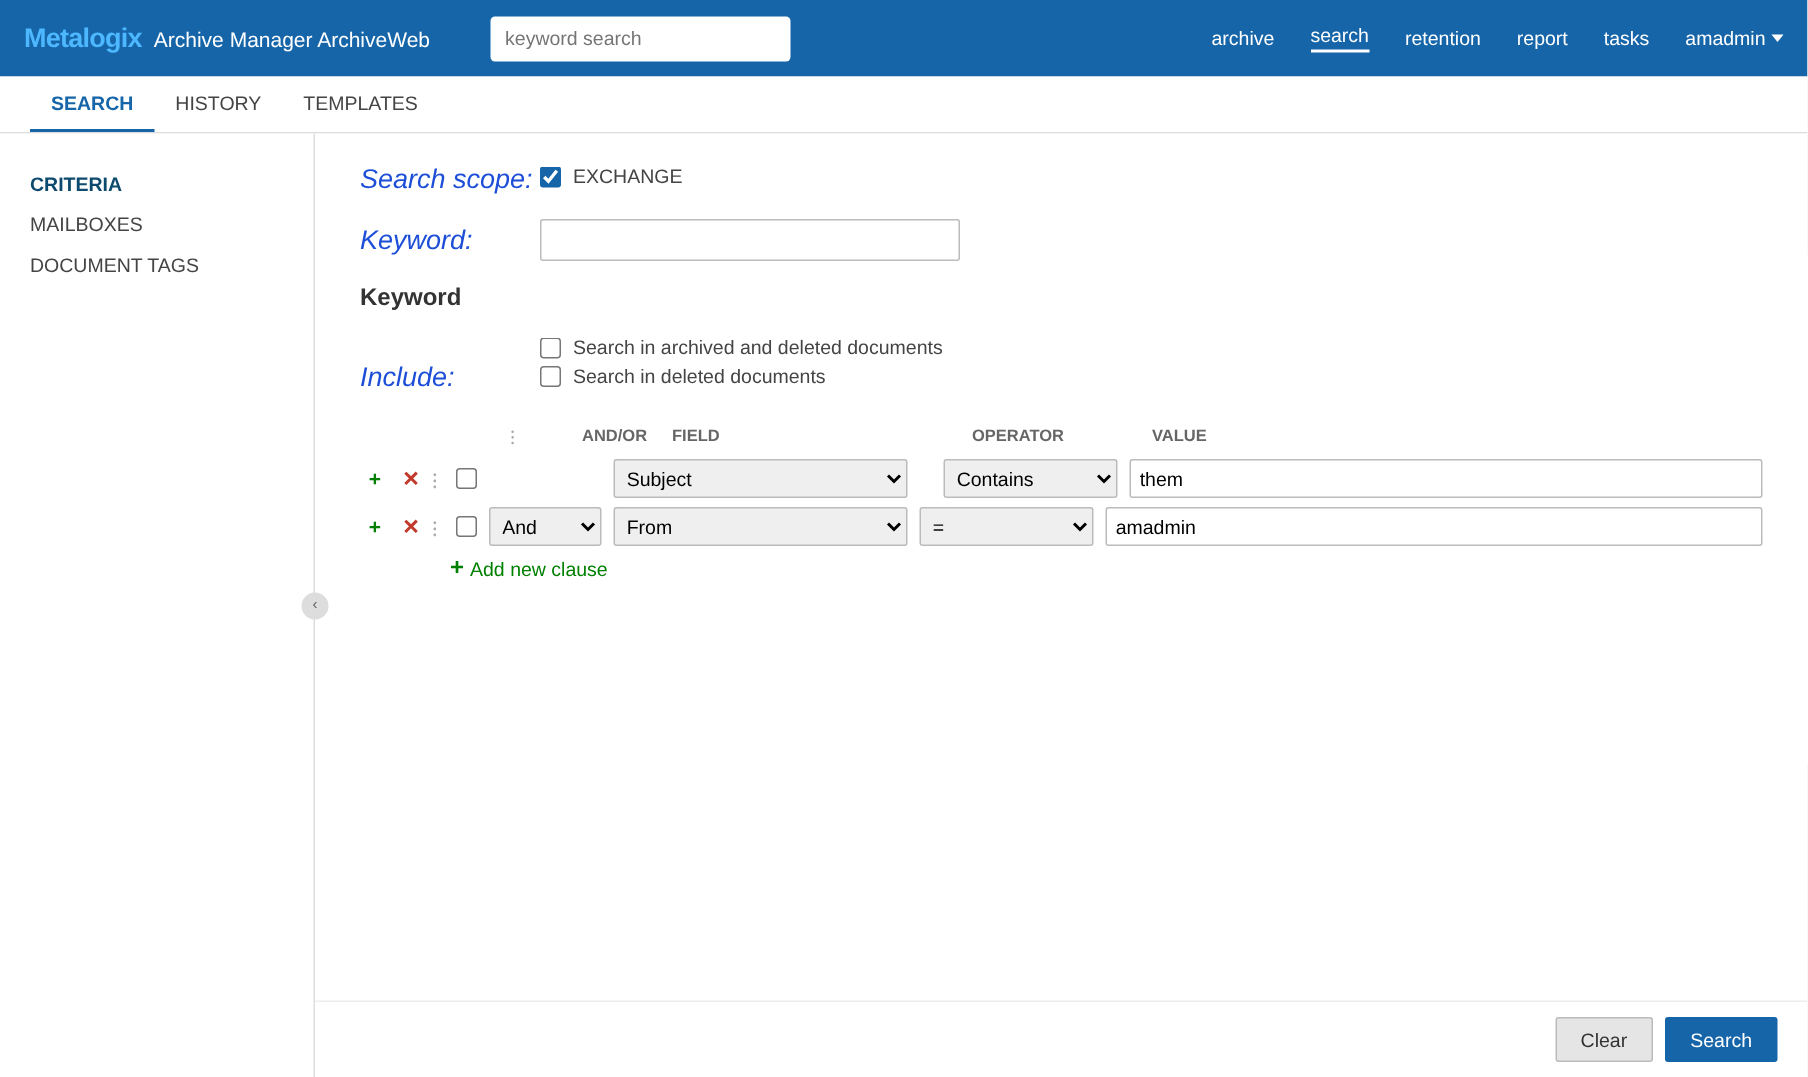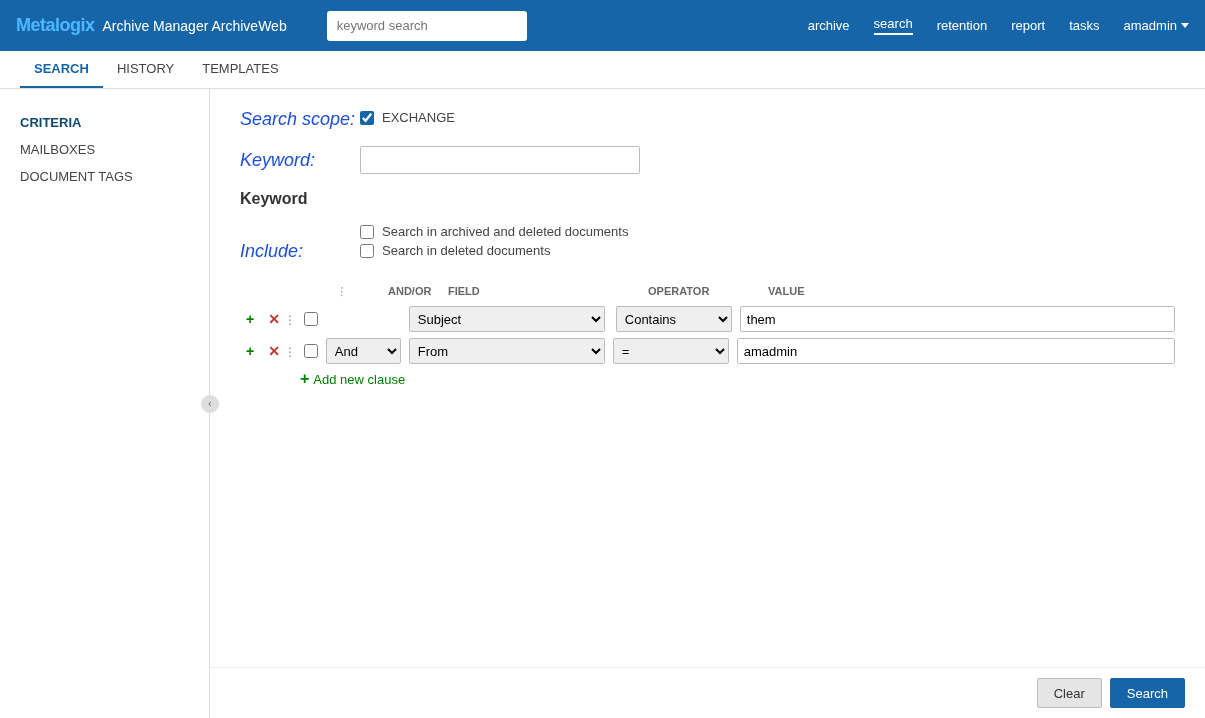--- a/index.html
+++ b/index.html
@@ -436,21 +436,21 @@
         <input type="checkbox" class="clause-checkbox" style="">
         <div style="width:75px; margin-right:4px;"></div>
         <select class="clause-select-field">
           <option selected="">Subject</option>
           <option>From</option>
           <option>To</option>
           <option>Date</option>
           <option>Size</option>
           <option>Attachment</option>
         </select>
-        <select class="clause-select-operator" style="margin-left:7px;">
+        <select class="clause-select-operator" style="margin-left:20px;">
           <option selected="">Contains</option>
           <option>Does not contain</option>
           <option>=</option>
           <option>!=</option>
           <option>Starts with</option>
         </select>
         <input type="text" class="clause-input-value" value="them" style="margin-left: 4px;">
       </div>
 
       <div class="clause-row">

